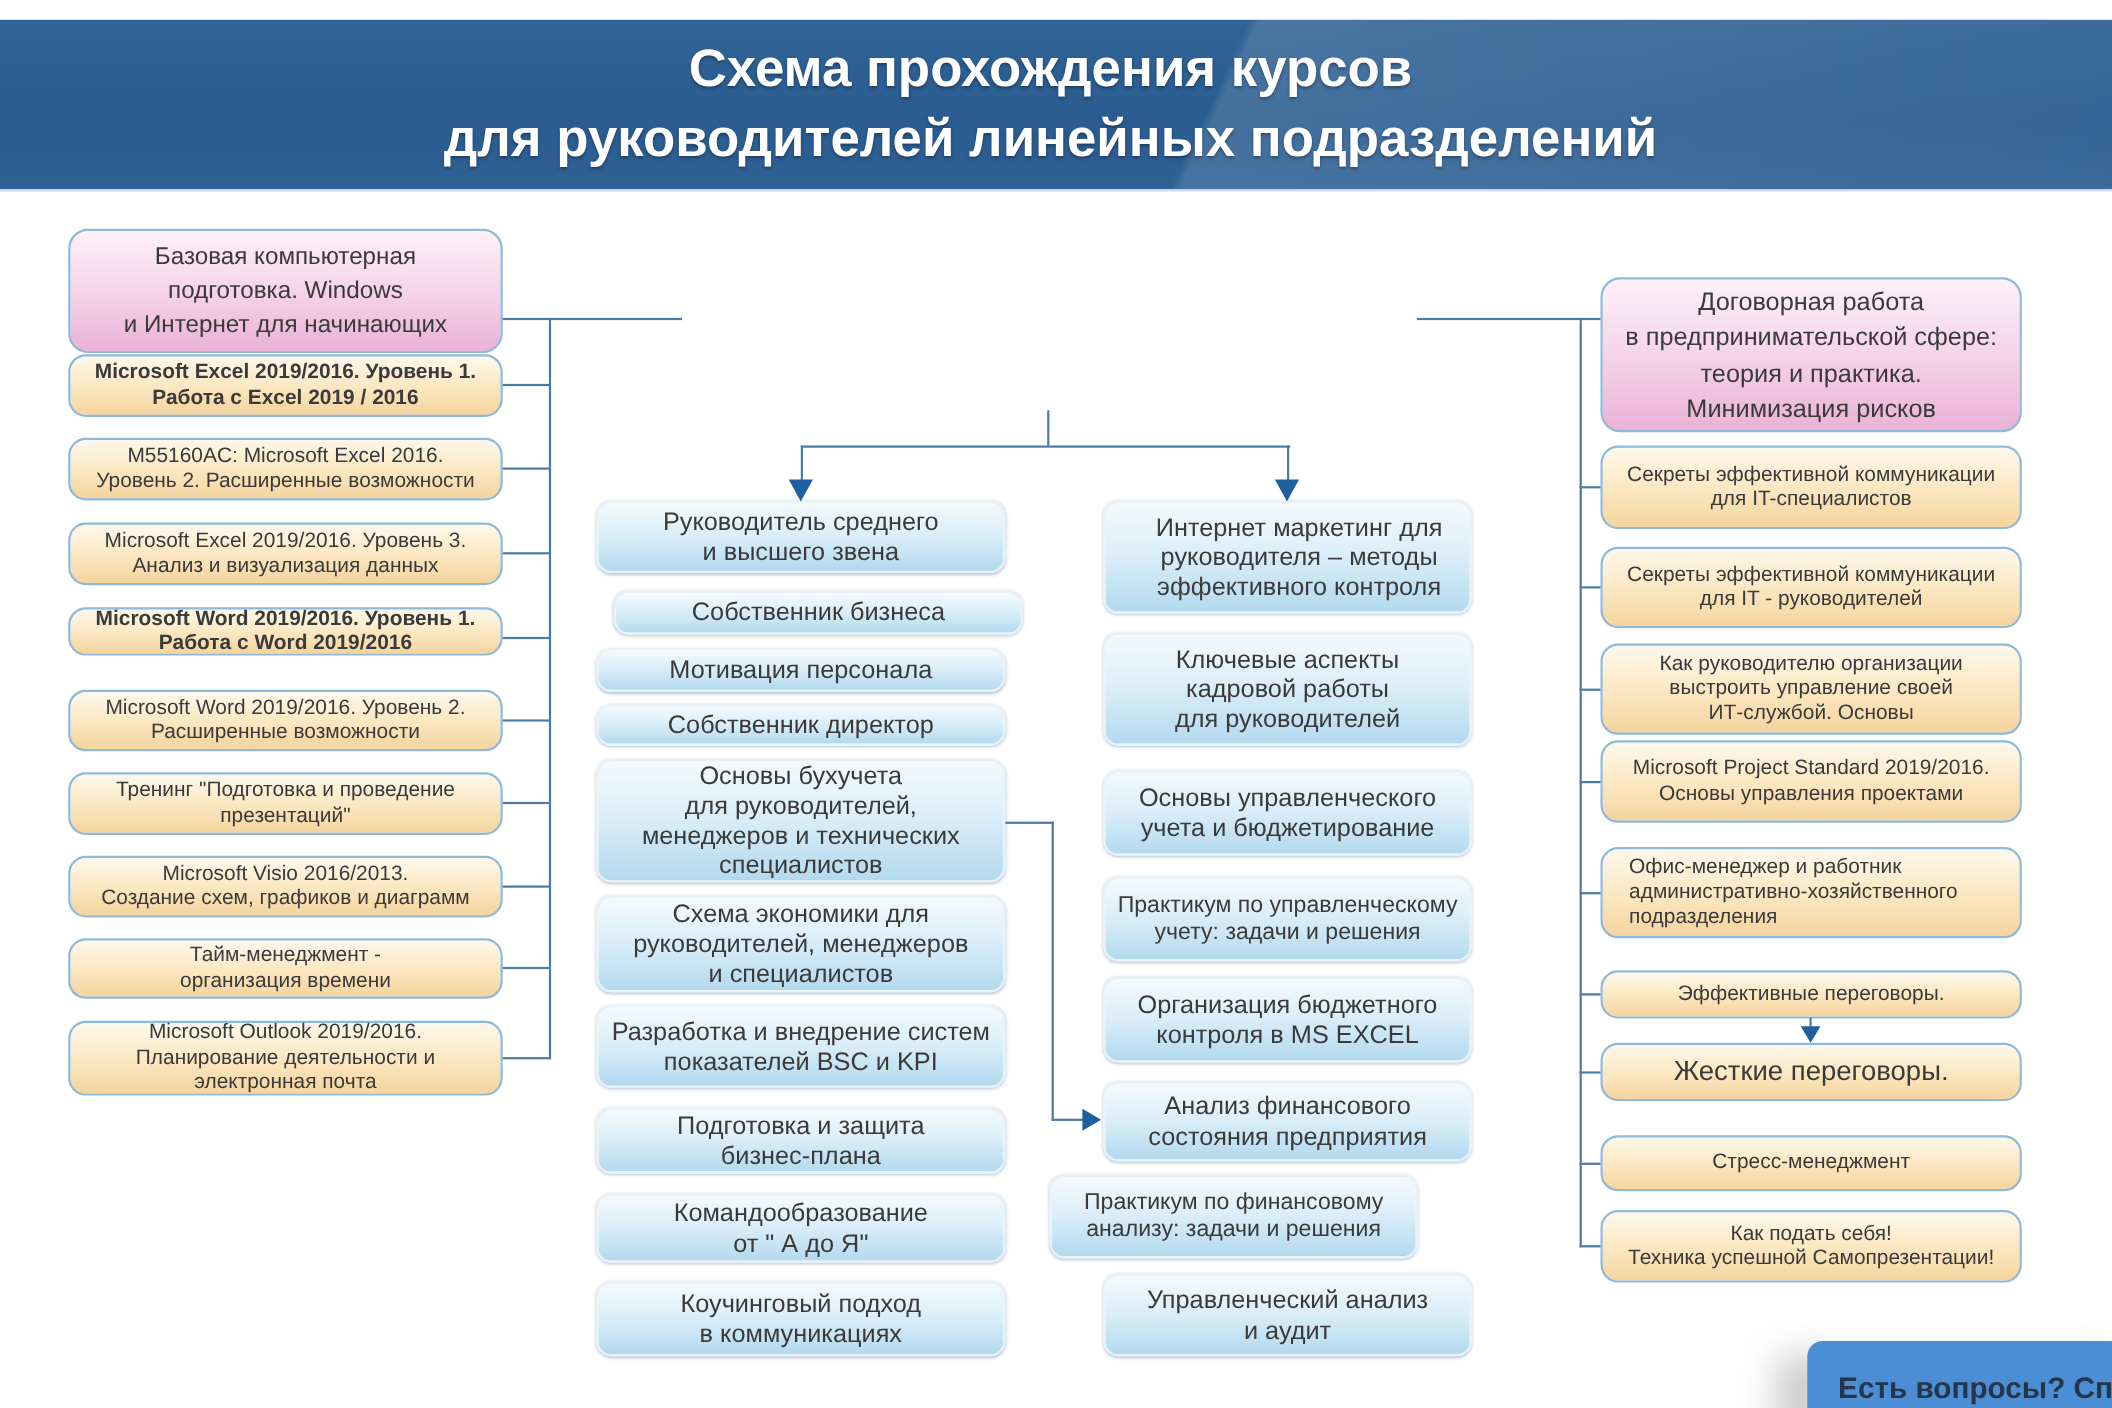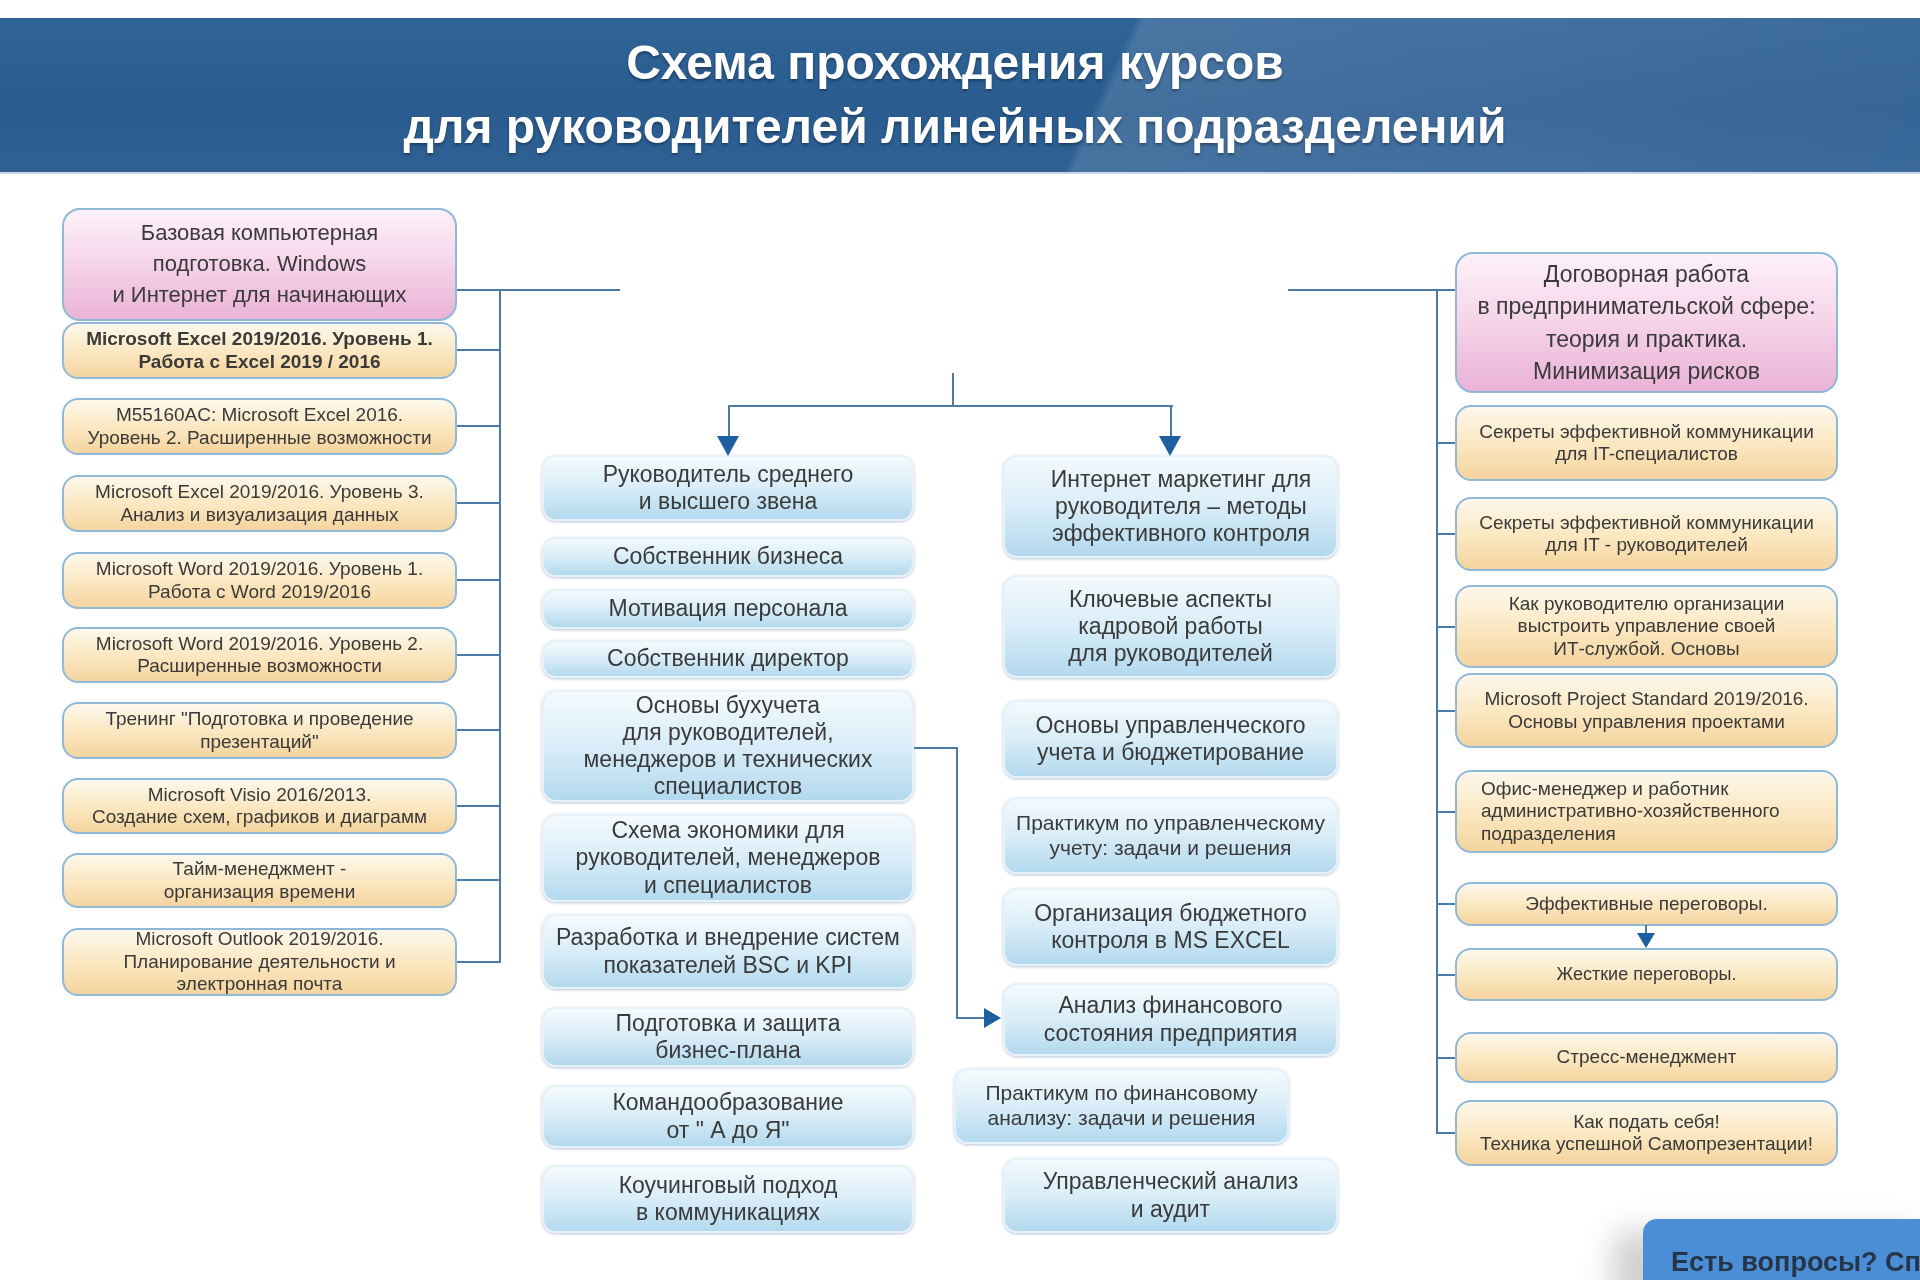--- a/index.html
+++ b/index.html
@@ -77,36 +77,36 @@
   <div id="diagram">
       <div class="box pink" style="left: 62px; top: 188px; width: 395px; height: 113px; font-size: 22px;">Базовая компьютерная
 подготовка. Windows
 и Интернет для начинающих</div>
       <div class="box orange" style="left: 62px; top: 322px; width: 395px; height: 57px; font-size: 19px; font-weight: bold;">Microsoft Excel 2019/2016. Уровень 1.
 Работа с Excel 2019 / 2016</div>
       <div class="box orange" style="left: 62px; top: 398px; width: 395px; height: 57px; font-size: 19px;">M55160AC: Microsoft Excel 2016.
 Уровень 2. Расширенные возможности</div>
       <div class="box orange" style="left: 62px; top: 475px; width: 395px; height: 57px; font-size: 19px;">Microsoft Excel 2019/2016. Уровень 3.
 Анализ и визуализация данных</div>
-      <div class="box orange" style="left: 62px; top: 552px; width: 395px; height: 57px; font-size: 19px;">Microsoft Word 2019/2016. Уровень 1.
+      <div class="box orange" style="left: 62px; top: 552px; width: 395px; height: 44px; font-size: 19px; font-weight: bold;">Microsoft Word 2019/2016. Уровень 1.
 Работа с Word 2019/2016</div>
       <div class="box orange" style="left: 62px; top: 627px; width: 395px; height: 56px; font-size: 19px;">Microsoft Word 2019/2016. Уровень 2.
 Расширенные возможности</div>
       <div class="box orange" style="left: 62px; top: 702px; width: 395px; height: 57px; font-size: 19px;">Тренинг "Подготовка и проведение
 презентаций"</div>
       <div class="box orange" style="left: 62px; top: 778px; width: 395px; height: 56px; font-size: 19px;">Microsoft Visio 2016/2013.
 Создание схем, графиков и диаграмм</div>
       <div class="box orange" style="left: 62px; top: 853px; width: 395px; height: 55px; font-size: 19px;">Тайм-менеджмент -
 организация времени</div>
       <div class="box orange" style="left: 62px; top: 928px; width: 395px; height: 68px; font-size: 19px;">Microsoft Outlook 2019/2016.
 Планирование деятельности и
 электронная почта</div>
       <div class="box blue" style="left: 542px; top: 455px; width: 372px; height: 66px; font-size: 23px;">Руководитель среднего
 и высшего звена</div>
-      <div class="box blue" style="left: 542px; top: 537px; width: 372px; height: 40px; font-size: 23px;">Собственник бизнеса</div>
+      <div class="box blue" style="left: 558px; top: 537px; width: 372px; height: 40px; font-size: 23px;">Собственник бизнеса</div>
       <div class="box blue" style="left: 542px; top: 589px; width: 372px; height: 40px; font-size: 23px;">Мотивация персонала</div>
       <div class="box blue" style="left: 542px; top: 640px; width: 372px; height: 38px; font-size: 23px;">Собственник директор</div>
       <div class="box blue" style="left: 542px; top: 690px; width: 372px; height: 112px; font-size: 23px;">Основы бухучета
 для руководителей,
 менеджеров и технических
 специалистов</div>
       <div class="box blue" style="left: 542px; top: 814px; width: 372px; height: 88px; font-size: 23px;">Схема экономики для
 руководителей, менеджеров
 и специалистов</div>
       <div class="box blue" style="left: 542px; top: 914px; width: 372px; height: 75px; font-size: 23px;">Разработка и внедрение систем
@@ -145,21 +145,21 @@
 для IT - руководителей</div>
       <div class="box orange" style="left: 1455px; top: 585px; width: 383px; height: 83px; font-size: 19px;">Как руководителю организации
 выстроить управление своей
 ИТ-службой. Основы</div>
       <div class="box orange" style="left: 1455px; top: 673px; width: 383px; height: 75px; font-size: 19px;">Microsoft Project Standard 2019/2016.
 Основы управления проектами</div>
       <div class="box orange align-left" style="left: 1455px; top: 770px; width: 383px; height: 83px; font-size: 19px;">Офис-менеджер и работник
 административно-хозяйственного
 подразделения</div>
       <div class="box orange" style="left: 1455px; top: 882px; width: 383px; height: 44px; font-size: 19px;">Эффективные переговоры.</div>
-      <div class="box orange" style="left: 1455px; top: 948px; width: 383px; height: 53px; font-size: 18px;">Жесткие переговоры.</div>
+      <div class="box orange" style="left: 1455px; top: 948px; width: 383px; height: 53px; font-size: 25px;">Жесткие переговоры.</div>
       <div class="box orange" style="left: 1455px; top: 1032px; width: 383px; height: 51px; font-size: 19px;">Стресс-менеджмент</div>
       <div class="box orange" style="left: 1455px; top: 1100px; width: 383px; height: 66px; font-size: 19px;">Как подать себя!
 Техника успешной Самопрезентации!</div>
       <div class="cline" style="left: 457px; top: 289px; width: 163px; height: 2px;"></div>
       <div class="cline" style="left: 1288px; top: 289px; width: 167px; height: 2px;"></div>
       <div class="cline" style="left: 499px; top: 289px; width: 2px; height: 674px;"></div>
       <div class="cline" style="left: 457px; top: 349px; width: 43px; height: 2px;"></div>
       <div class="cline" style="left: 457px; top: 425px; width: 43px; height: 2px;"></div>
       <div class="cline" style="left: 457px; top: 502px; width: 43px; height: 2px;"></div>
       <div class="cline" style="left: 457px; top: 579px; width: 43px; height: 2px;"></div>

